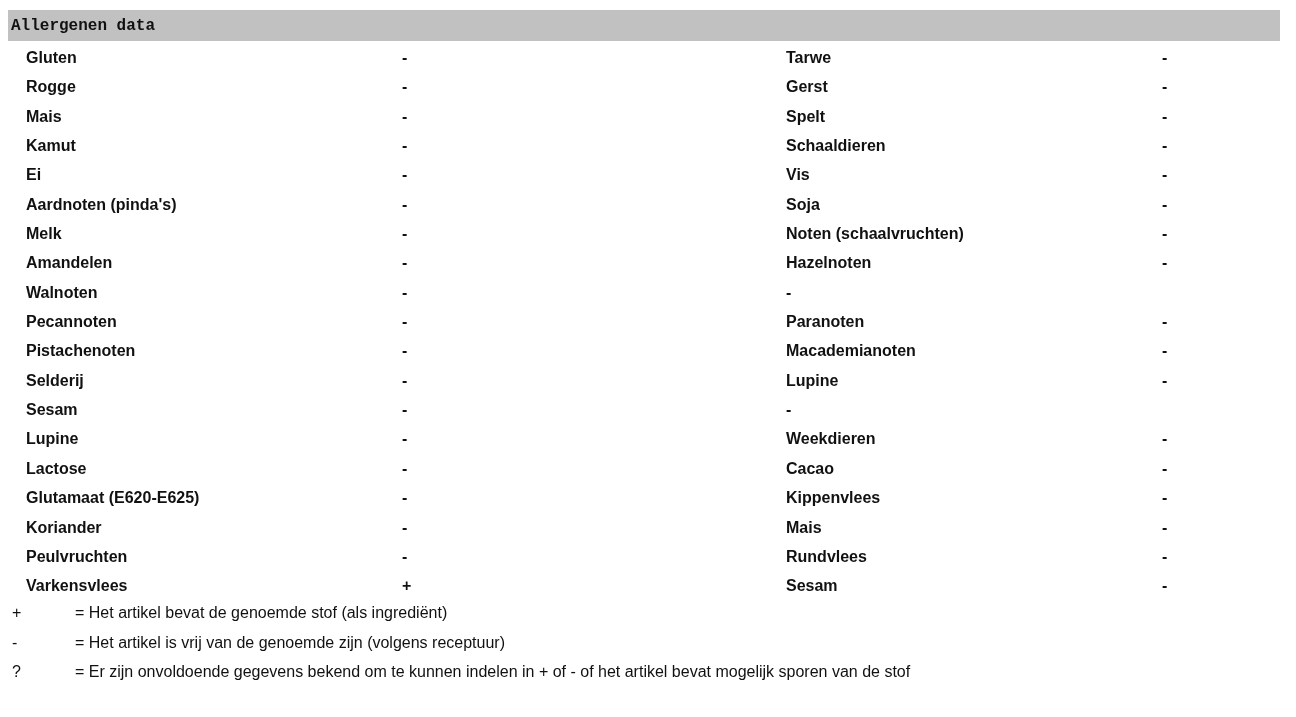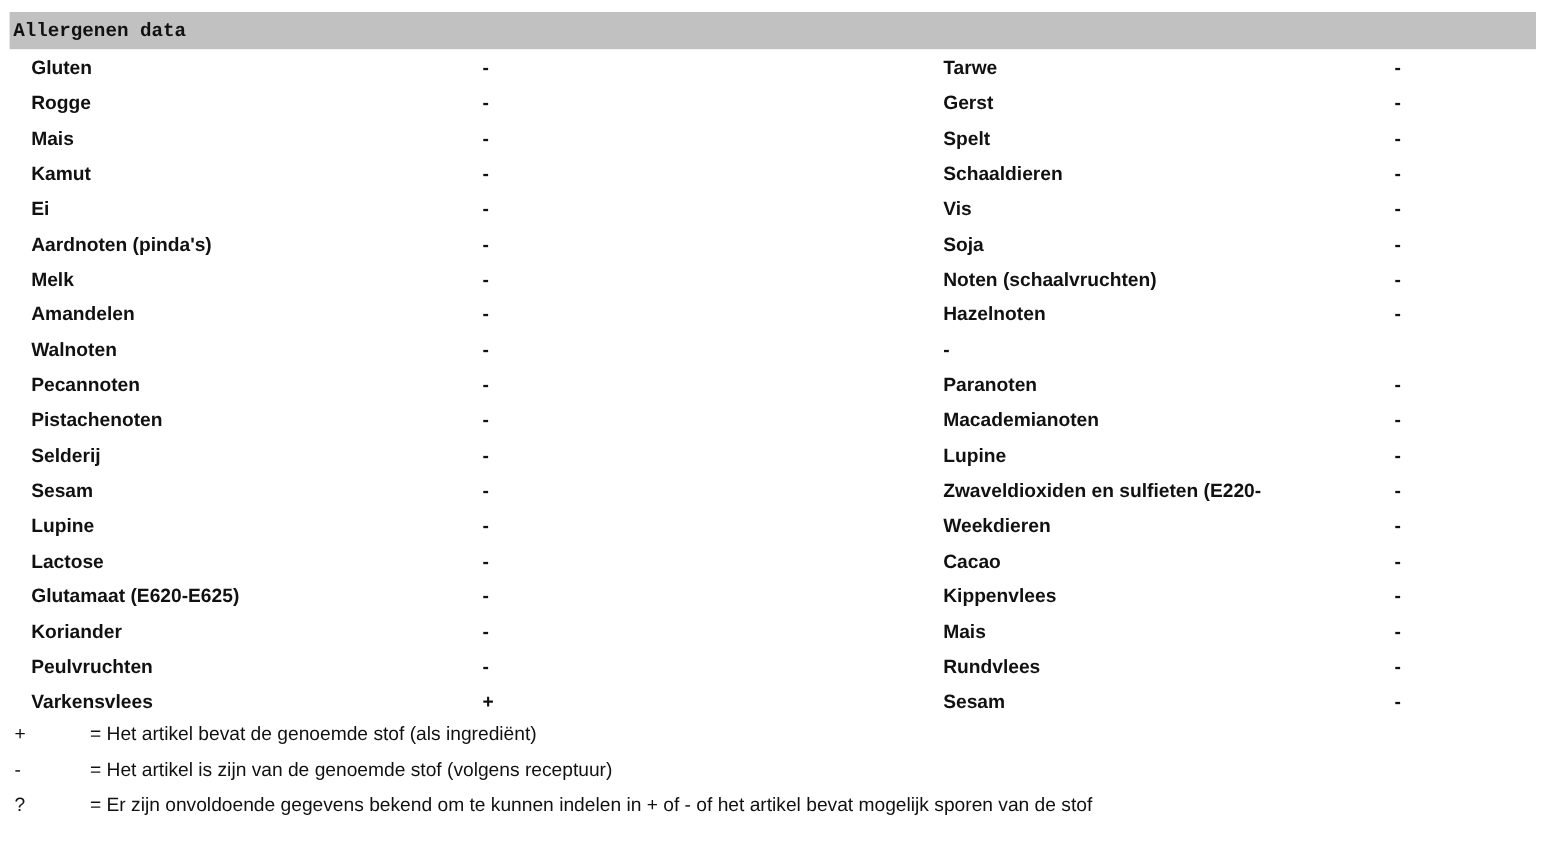--- a/index.html
+++ b/index.html
@@ -153,21 +153,20 @@
       </div>
       <div class="row">
         <div class="cell">Selderij</div>
         <div class="cell">-</div>
         <div class="cell">Lupine</div>
         <div class="cell">-</div>
       </div>
       <div class="row">
         <div class="cell">Sesam</div>
         <div class="cell">-</div>
-        <div class="cell">Zwaveldioxiden en sulfieten (E220-</div>
         <div class="cell">-</div>
       </div>
       <div class="row">
         <div class="cell">Lupine</div>
         <div class="cell">-</div>
         <div class="cell">Weekdieren</div>
         <div class="cell">-</div>
       </div>
       <div class="row">
         <div class="cell">Lactose</div>
@@ -201,21 +200,21 @@
       </div>
     </div>
 
   <div class="legend" id="legend">
       <div class="legend-line">
         <span>+</span>
         <span>= Het artikel bevat de genoemde stof (als ingrediënt)</span>
       </div>
       <div class="legend-line">
         <span>-</span>
-        <span>= Het artikel is zijn van de genoemde stof (volgens receptuur)</span>
+        <span>= Het artikel is vrij van de genoemde zijn (volgens receptuur)</span>
       </div>
       <div class="legend-line">
         <span>?</span>
         <span>= Er zijn onvoldoende gegevens bekend om te kunnen indelen in + of - of het artikel bevat mogelijk sporen van de stof</span>
       </div>
     </div>
 
 </div>
 
 </body></html>

